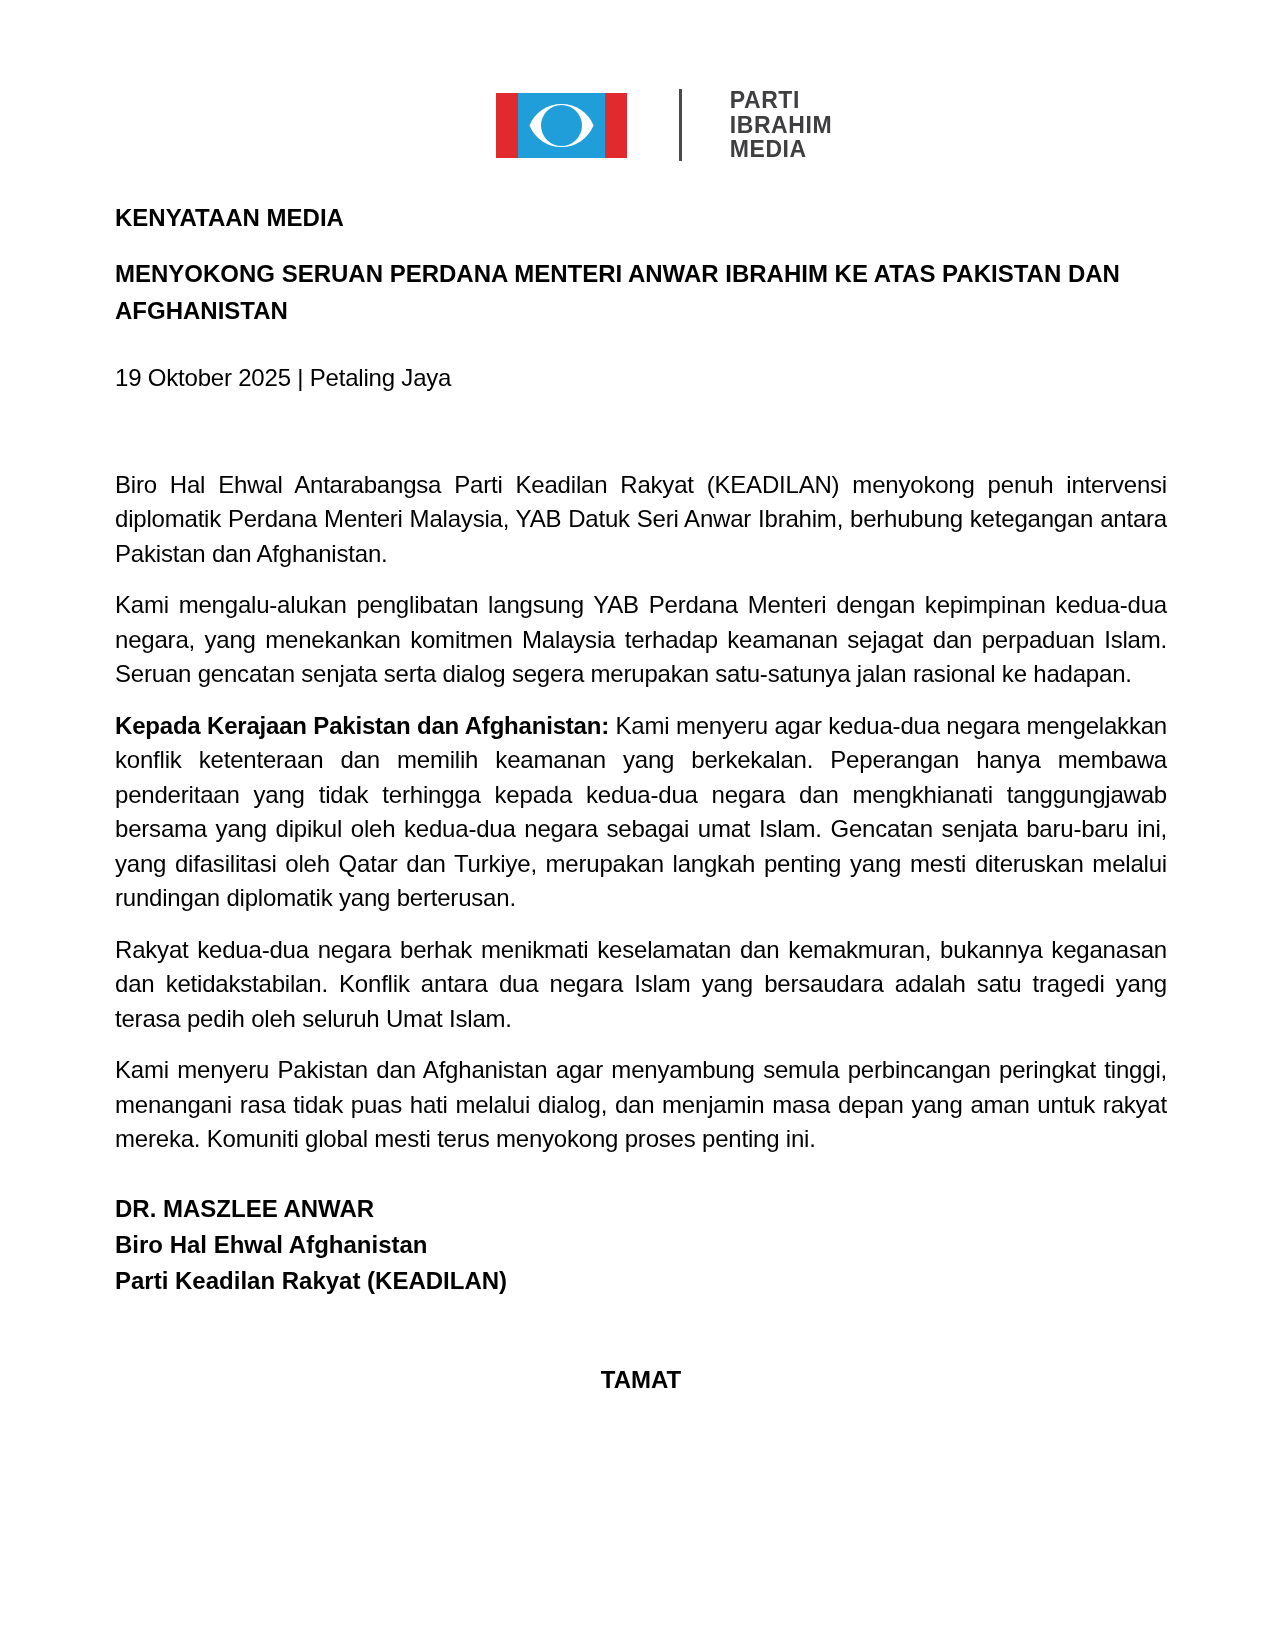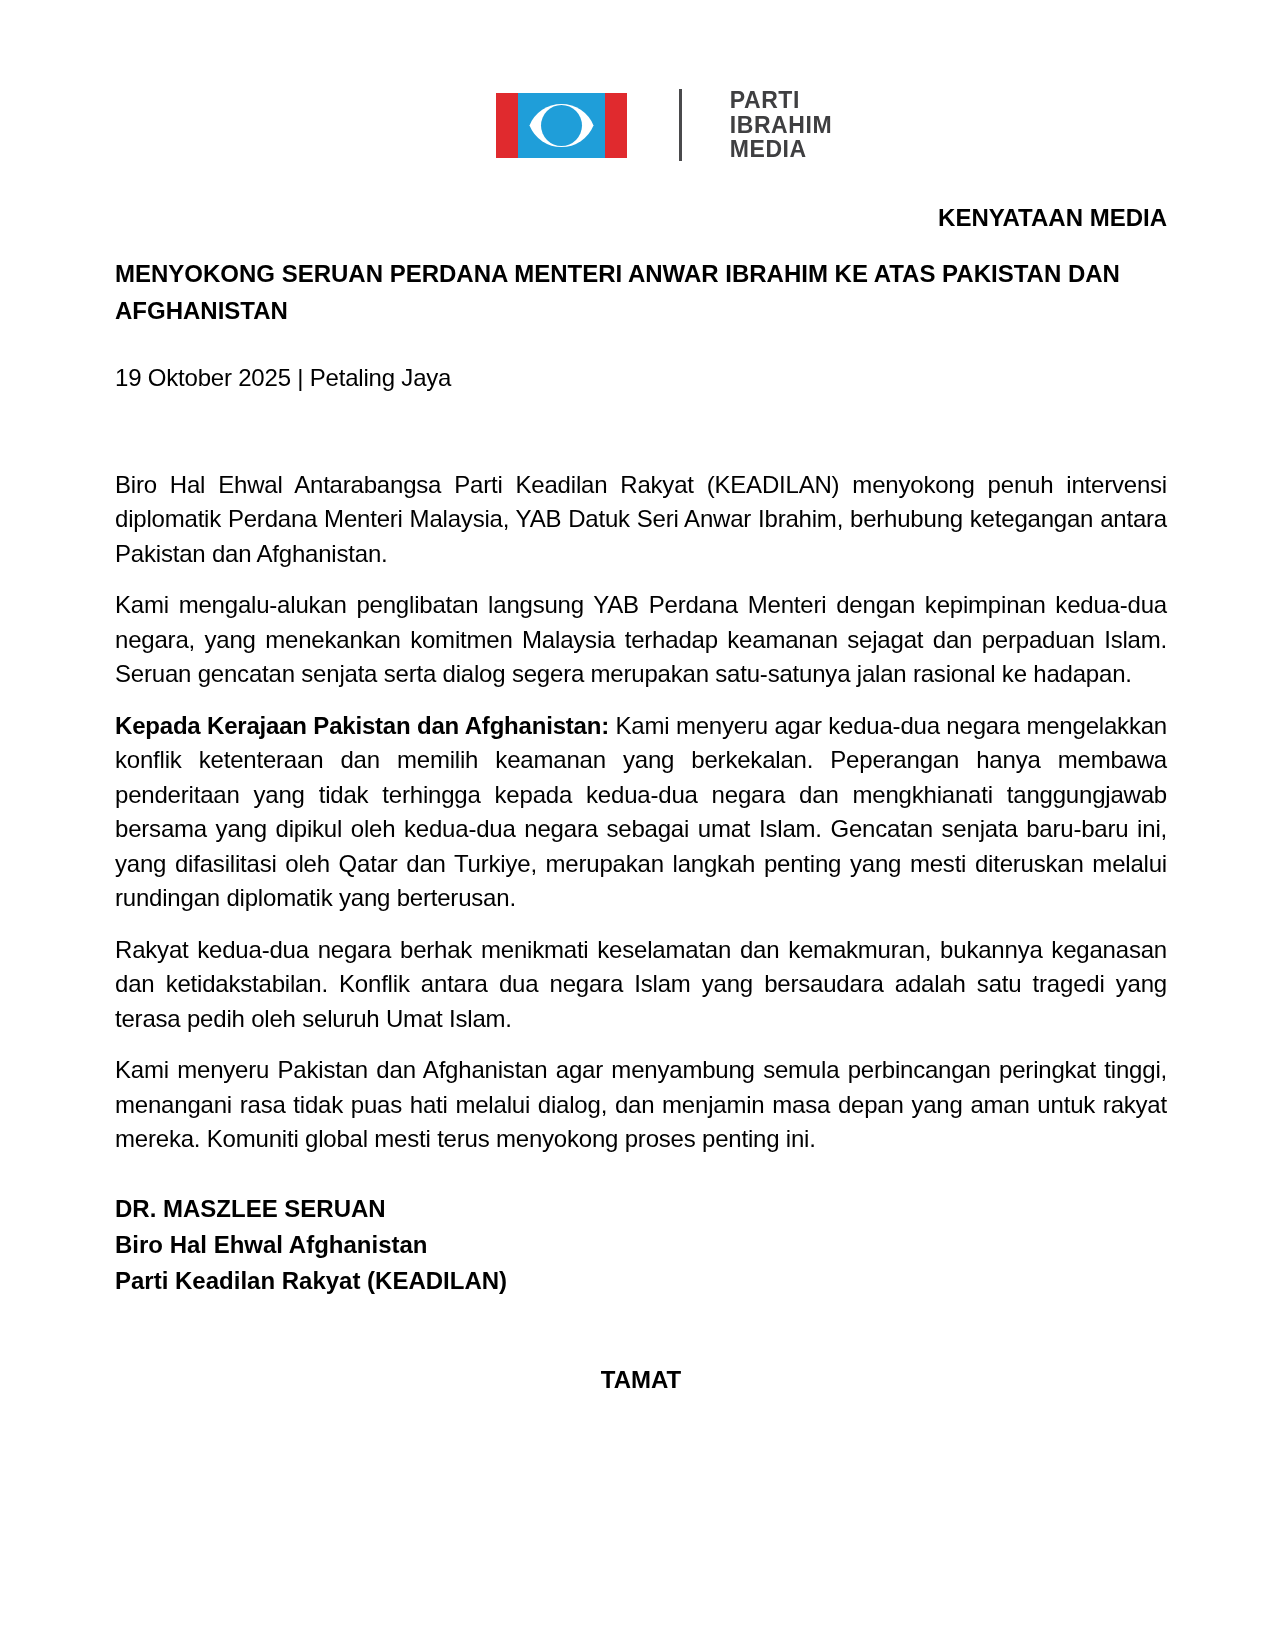--- a/index.html
+++ b/index.html
@@ -35,21 +35,21 @@
     font-size: 23px;
     line-height: 24.5px;
     letter-spacing: 0.6px;
     color: #3f3f41;
     white-space: nowrap;
   }
 
   
   .kicker {
     margin-top: 34px;
-    text-align: right;
+    text-align: left;
     font-weight: 700;
     font-size: 24px;
     line-height: 37px;
   }
   .doc-title {
     margin-top: 19px;
     font-weight: 700;
     font-size: 24px;
     line-height: 37px;
   }
@@ -116,21 +116,21 @@
 
     <div class="body-text">
       <p class="first"><b></b><span>Biro Hal Ehwal Antarabangsa Parti Keadilan Rakyat (KEADILAN) menyokong penuh intervensi diplomatik Perdana Menteri Malaysia, YAB Datuk Seri Anwar Ibrahim, berhubung ketegangan antara Pakistan dan Afghanistan.</span></p>
       <p><b></b><span>Kami mengalu-alukan penglibatan langsung YAB Perdana Menteri dengan kepimpinan kedua-dua negara, yang menekankan komitmen Malaysia terhadap keamanan sejagat dan perpaduan Islam. Seruan gencatan senjata serta dialog segera merupakan satu-satunya jalan rasional ke hadapan.</span></p>
       <p><b>Kepada Kerajaan Pakistan dan Afghanistan:</b><span> Kami menyeru agar kedua-dua negara mengelakkan konflik ketenteraan dan memilih keamanan yang berkekalan. Peperangan hanya membawa penderitaan yang tidak terhingga kepada kedua-dua negara dan mengkhianati tanggungjawab bersama yang dipikul oleh kedua-dua negara sebagai umat Islam. Gencatan senjata baru-baru ini, yang difasilitasi oleh Qatar dan Turkiye, merupakan langkah penting yang mesti diteruskan melalui rundingan diplomatik yang berterusan.</span></p>
       <p><b></b><span>Rakyat kedua-dua negara berhak menikmati keselamatan dan kemakmuran, bukannya keganasan dan ketidakstabilan. Konflik antara dua negara Islam yang bersaudara adalah satu tragedi yang terasa pedih oleh seluruh Umat Islam.</span></p>
       <p><b></b><span>Kami menyeru Pakistan dan Afghanistan agar menyambung semula perbincangan peringkat tinggi, menangani rasa tidak puas hati melalui dialog, dan menjamin masa depan yang aman untuk rakyat mereka. Komuniti global mesti terus menyokong proses penting ini.</span></p>
     </div>
 
     <div class="signature">
-      <div>DR. MASZLEE SERUAN</div>
+      <div>DR. MASZLEE ANWAR</div>
       <div>Biro Hal Ehwal Afghanistan</div>
       <div>Parti Keadilan Rakyat (KEADILAN)</div>
     </div>
 
     <div class="end-marker">TAMAT</div>
 
   </div>
 </div>
 
 </body></html>

